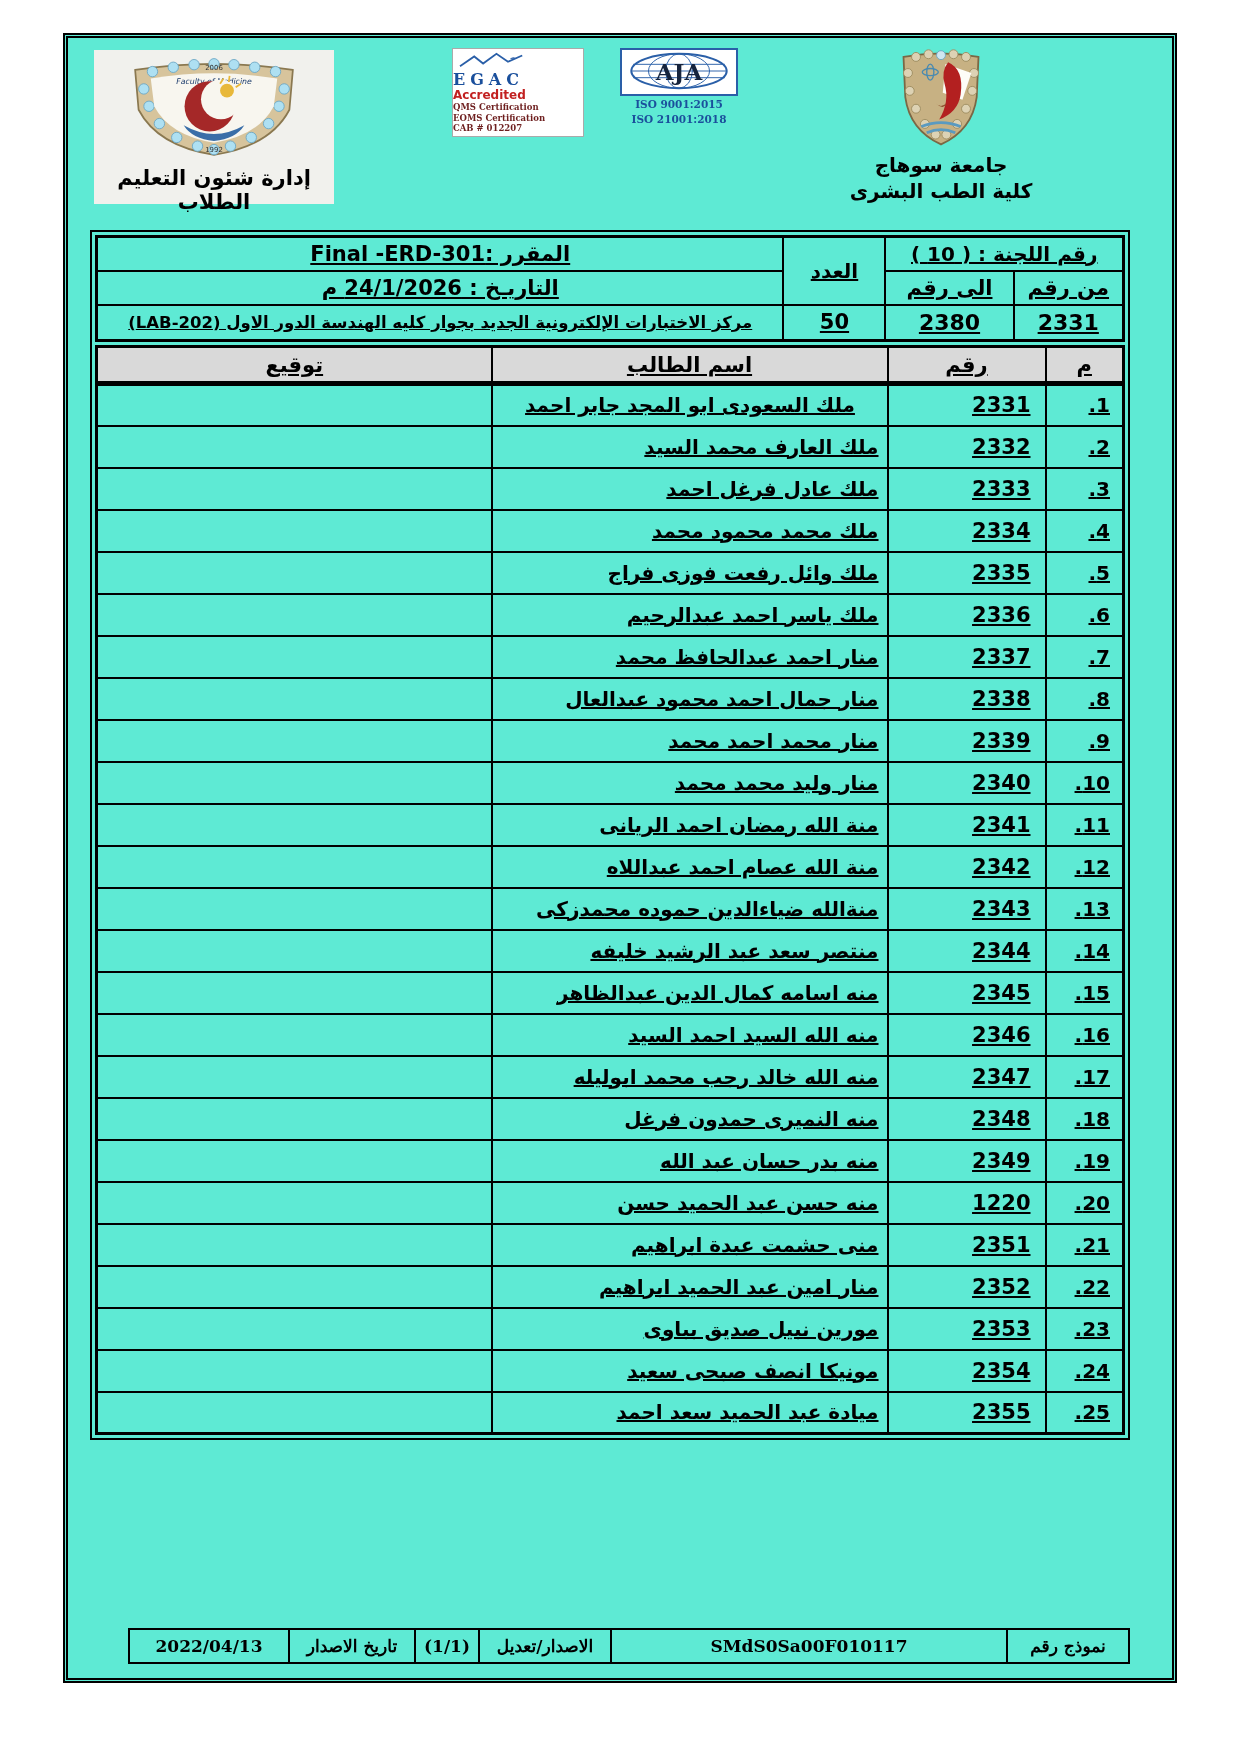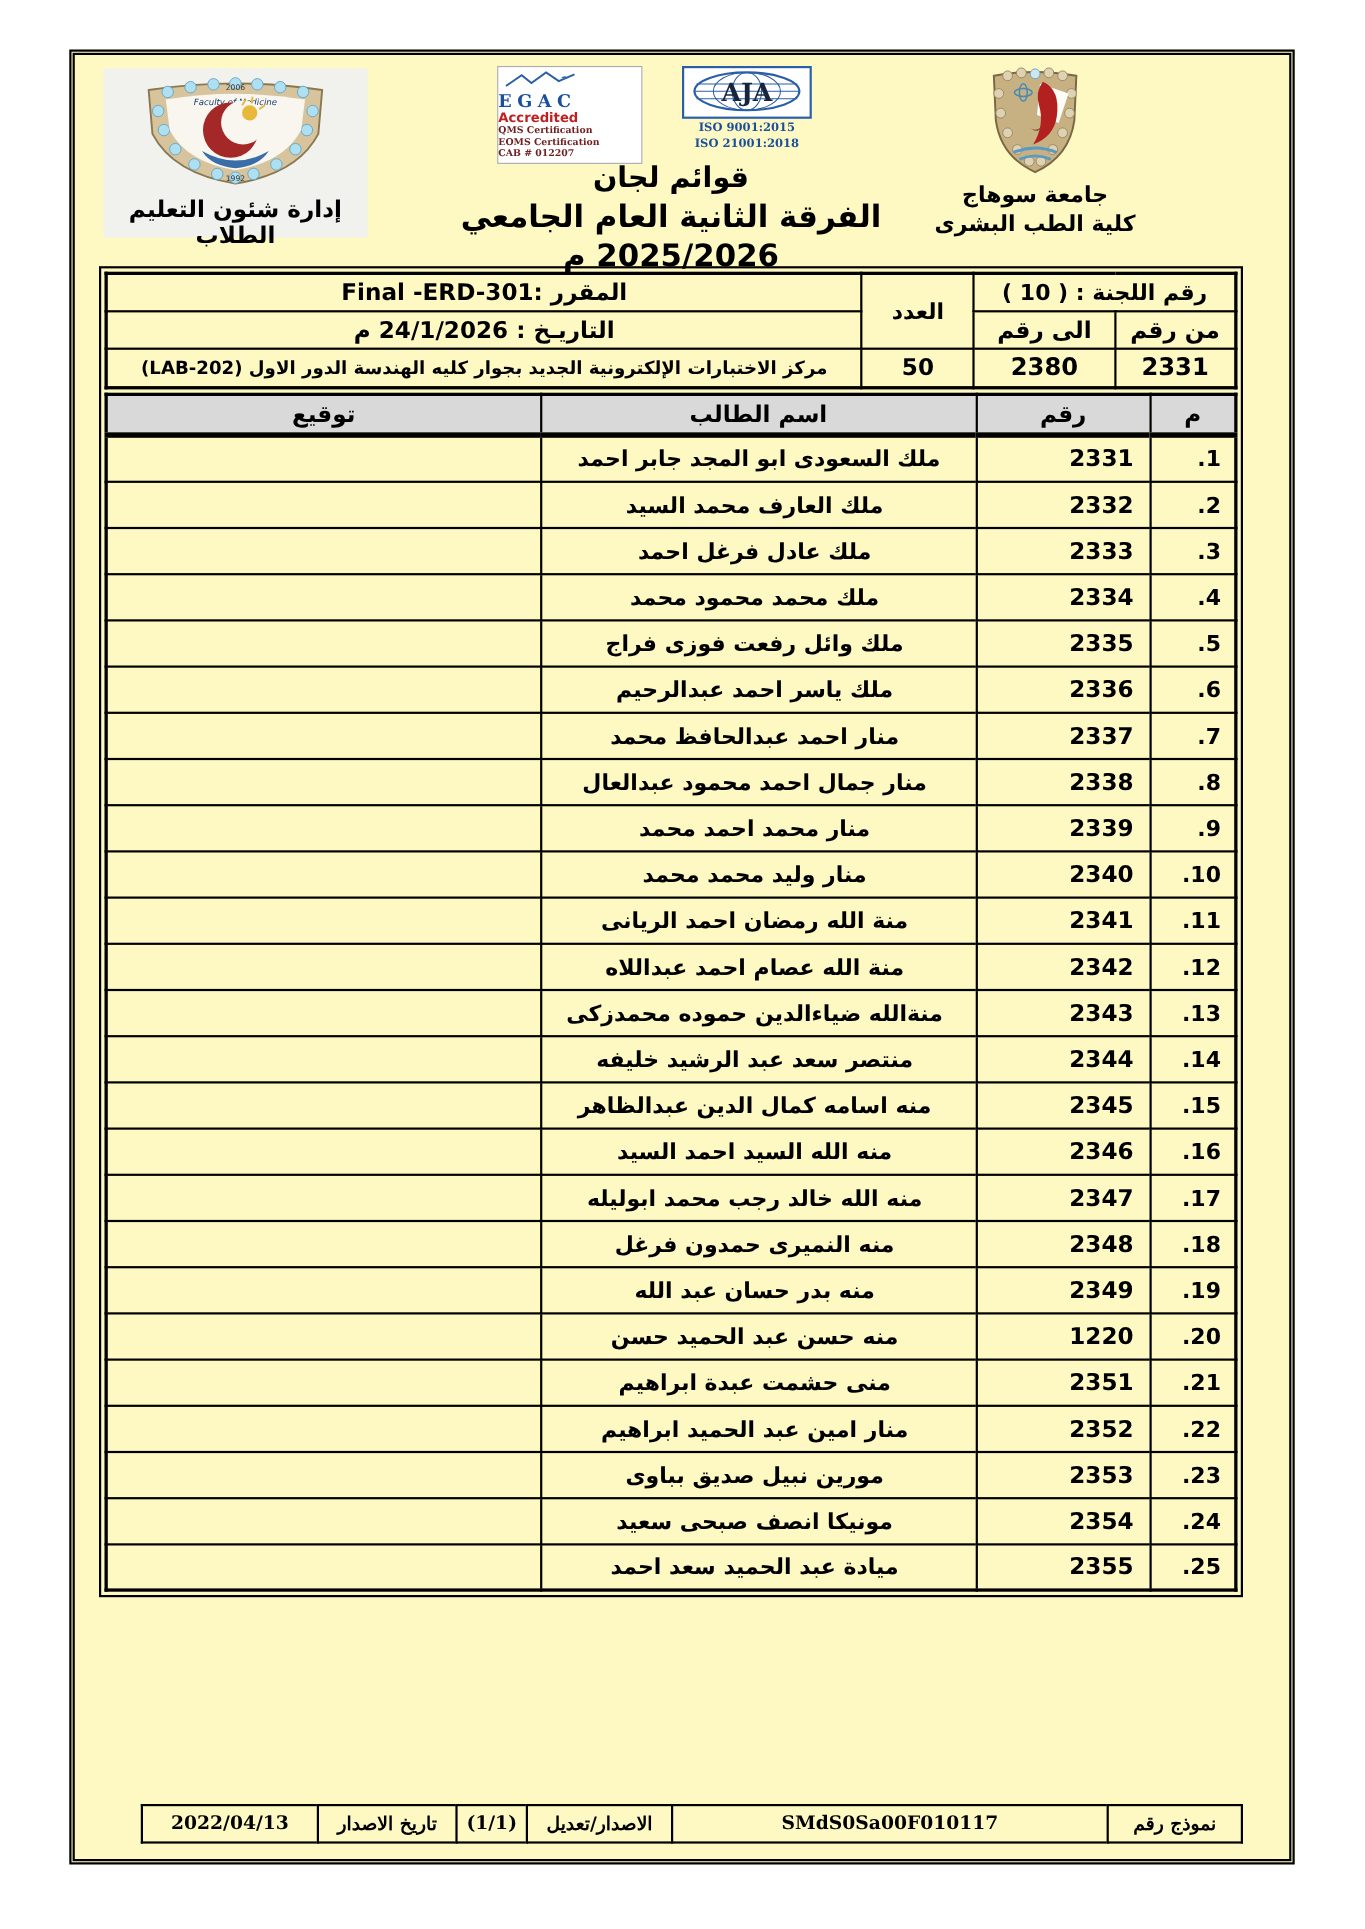--- a/index.html
+++ b/index.html
@@ -1,18 +1,18 @@
 <!DOCTYPE html>
 <html lang="ar"><head>
 <meta charset="utf-8">
 <style>
   html,body{margin:0;padding:0;}
   body{width:1241px;height:1754px;background:#ffffff;font-family:"DejaVu Sans",sans-serif;color:#000;}
   .page{position:relative;width:1241px;height:1754px;background:#fff;overflow:hidden;}
-  .frame{position:absolute;left:63px;top:45px;width:1114px;height:1650px;border:5px double #000;box-sizing:border-box;background:#fef9c3;}
+  .frame{position:absolute;left:63px;top:33px;width:1114px;height:1650px;border:5px double #000;box-sizing:border-box;background:#5eead4;text-decoration:underline;}
 
   
   .header{position:relative;height:176px;margin-top:10px;}
   .logo-left{position:absolute;left:26px;top:2px;width:240px;height:154px;background:#f1f1ed;text-align:center;}
   .logo-left svg{margin-top:6px;}
   .admin-caption{font-size:21px;font-weight:bold;margin-top:2px;direction:rtl;}
   .egac-box{position:absolute;left:384px;top:0;width:130px;border:1px solid #aaa;background:#fff;text-align:left;padding:3px 0 2px;}
   .egac-name{font-family:"DejaVu Serif",serif;font-size:16px;font-weight:bold;color:#1a4f9c;letter-spacing:5px;line-height:1.05;}
   .egac-accredited{font-size:12px;font-weight:bold;color:#c22020;line-height:1.1;}
   .egac-cert{font-size:8.5px;font-weight:bold;color:#6e1f1f;line-height:1.25;font-family:"DejaVu Serif",serif;}
@@ -41,21 +41,21 @@
   .cell-date{font-size:21px;}
   .cell-range-val{font-size:22px;}
   .cell-count-val{font-size:21px;}
   .cell-venue{font-size:16.5px;}
 
   .main-table{border:3px solid #000;margin-top:3px;direction:rtl;}
   .main-table th{background:#d9d9d9;border:2px solid #000;border-bottom:5px solid #000;height:37px;font-size:21px;font-weight:bold;text-align:center;}
   .main-table td{border:2px solid #000;height:42px;vertical-align:middle;}
   .c-serial{text-align:right;padding-right:12px;font-size:20px;font-weight:bold;}
   .c-num{text-align:right;padding-right:14px;font-size:21px;font-weight:bold;}
-  .c-name{text-align:center;padding-right:8px;font-size:20px;font-weight:bold;}
+  .c-name{text-align:right;padding-right:8px;font-size:20px;font-weight:bold;}
   .c-name.center{text-align:center;padding-right:0;}
   .c-sign{}
 
   
   .footer-table{position:absolute;bottom:14px;left:60px;width:1002px;border:2px solid #000;direction:rtl;font-family:"DejaVu Serif","Liberation Serif",serif;}
   .footer-table td{border:2px solid #000;height:34px;font-size:17px;font-weight:bold;text-align:center;vertical-align:middle;}
 </style>
 </head>
 <body>
 
@@ -121,24 +121,20 @@
             <line x1="8" y1="15" x2="104" y2="15" stroke="#2a5fa8" stroke-width="1"></line>
             <line x1="6" y1="22" x2="106" y2="22" stroke="#2a5fa8" stroke-width="1"></line>
             <line x1="8" y1="29" x2="104" y2="29" stroke="#2a5fa8" stroke-width="1"></line>
             <text x="56" y="31" text-anchor="middle" font-size="24" font-weight="bold" fill="#16243d" font-family="DejaVu Serif, serif">AJA</text>
           </svg>
         </div>
         <div class="aja-iso">ISO 9001:2015</div>
         <div class="aja-iso">ISO 21001:2018</div>
       </div>
 
-      <div class="title-block">
-        <div class="title1">قوائم لجان</div>
-        <div class="title2">الفرقة الثانية العام الجامعي 2025/2026 م</div>
-      </div>
 
       <div class="logo-right">
         <svg width="96" height="100" viewBox="0 0 100 112">
           <path d="M8,10 Q50,2 92,10 L90,55 Q85,92 50,108 Q15,92 10,55 Z" fill="#c7b183" stroke="#7a6845" stroke-width="2"></path>
           <g fill="#ddd2b4" stroke="#9c8b5e" stroke-width="1">
             <circle cx="22" cy="10" r="5"></circle>
               <circle cx="36" cy="7" r="5"></circle>
               <circle cx="64" cy="7" r="5"></circle>
               <circle cx="78" cy="10" r="5"></circle>
             <circle cx="13" cy="28" r="5"></circle>

